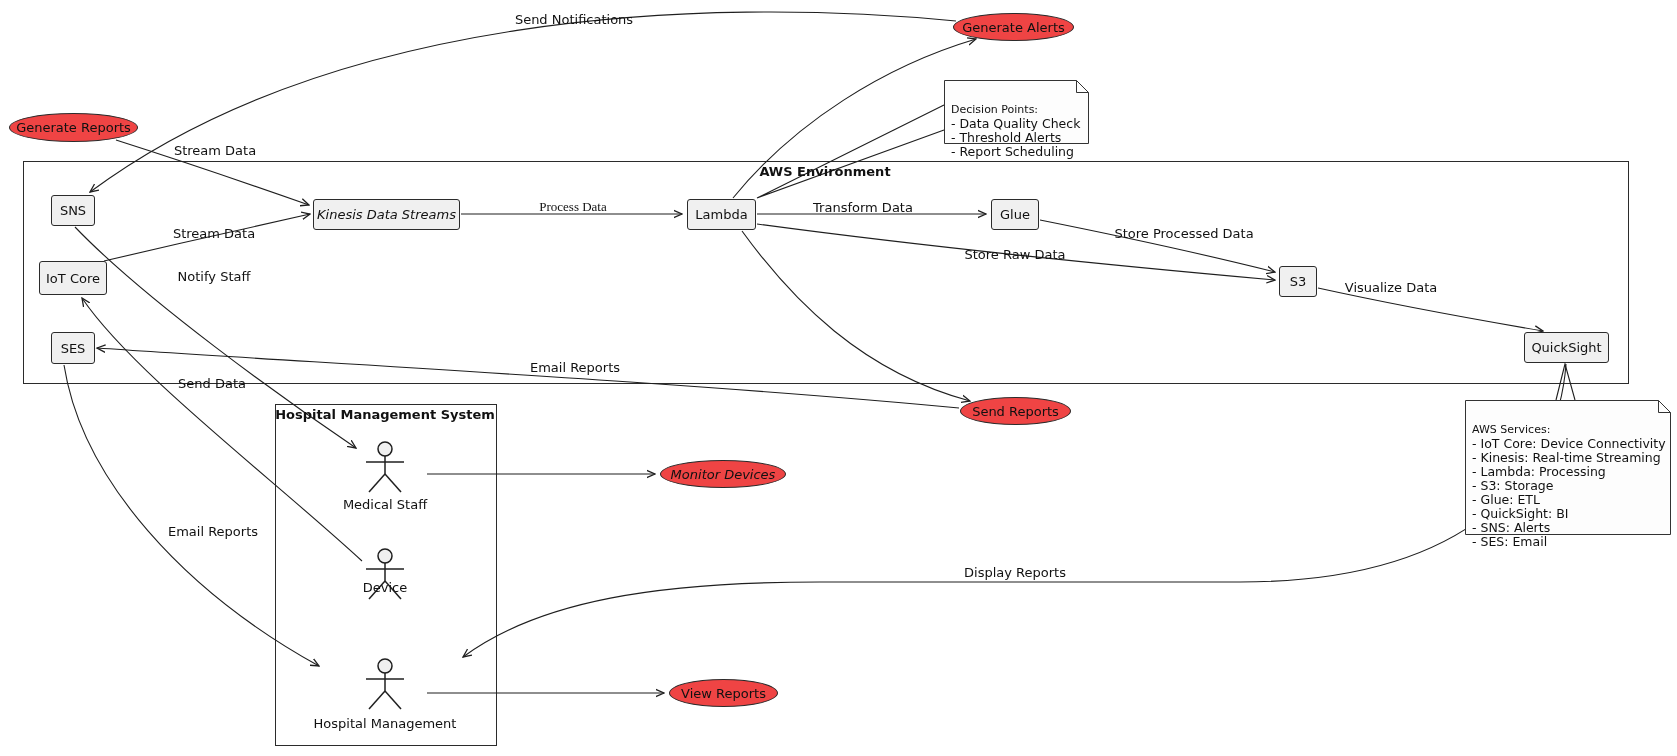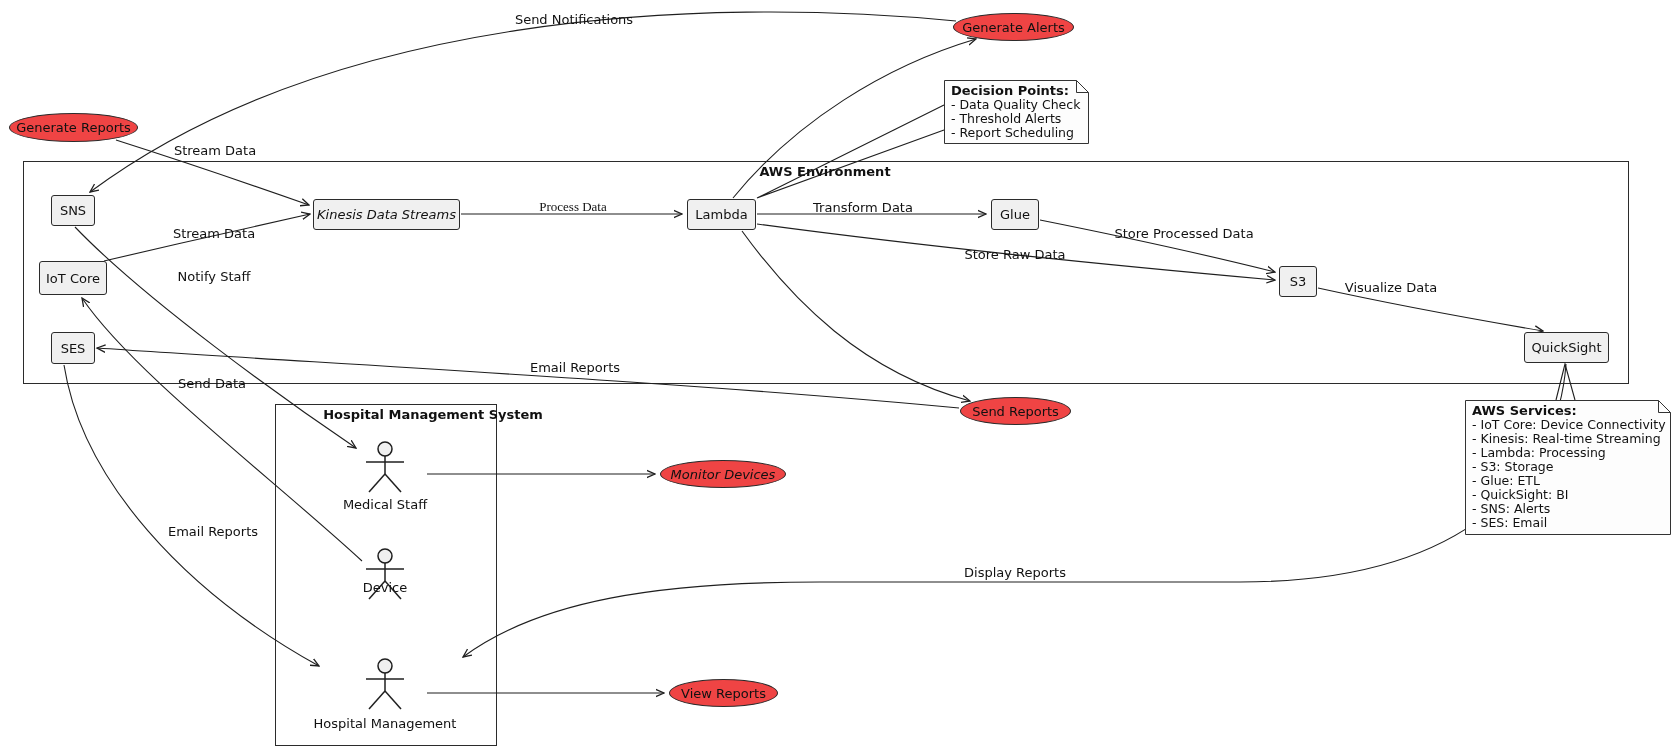--- a/index.html
+++ b/index.html
@@ -18,21 +18,21 @@
   }
   .ellipse{
     position:absolute;display:flex;align-items:center;justify-content:center;
     background:#ef4444;border:1px solid #2b2b2b;border-radius:50%;
     box-sizing:border-box;z-index:3;white-space:nowrap;
   }
   .edge-label{position:absolute;transform:translate(-50%,-50%);white-space:nowrap;z-index:4;}
   .note{position:absolute;z-index:5;}
   .note svg{position:absolute;left:0;top:0;}
   .note-text{position:absolute;left:7px;top:4px;right:3px;line-height:14px;font-size:12.5px;z-index:1;}
-  .note-title{font-weight:bold;font-size:13px;}
+  .note-title{font-weight:normal;font-size:11px;margin-top:19px;}
   .actor{position:absolute;z-index:3;}
   .actor-label{position:absolute;transform:translateX(-50%);white-space:nowrap;z-index:3;}
 </style>
 </head>
 <body>
 
 <div id="canvas">
 
   <svg class="layer" width="1677" height="756" viewBox="0 0 1677 756">
     <defs>
@@ -60,21 +60,21 @@
       <path d="M 427 474 L 655 474" marker-end="url(#arr)"></path>
       <path d="M 427 693 L 664 693" marker-end="url(#arr)"></path>
       <path d="M 1556 400 L 1565 364 L 1575 400"></path>
     </g>
   </svg>
 
   <div class="frame" style="left:23px;top:161px;width:1604px;height:221px;"></div>
   <div class="frame-title" style="left:23px;top:164px;width:1604px;">AWS Environment</div>
 
   <div class="frame" style="left:275px;top:404px;width:220px;height:340px;"></div>
-  <div class="frame-title" style="left:275px;top:407px;width:220px;padding-left:48px;">Hospital Management System</div>
+  <div class="frame-title" style="left:275px;top:407px;width:220px;">Hospital Management System</div>
 
   <div class="box" style="left:51px;top:195px;width:44px;height:31px;">SNS</div>
   <div class="box" style="left:39px;top:261px;width:68px;height:34px;">IoT Core</div>
   <div class="box" style="left:51px;top:332px;width:44px;height:32px;">SES</div>
   <div class="box" style="left:313px;top:199px;width:147px;height:31px;font-style:italic;">Kinesis Data Streams</div>
   <div class="box" style="left:687px;top:199px;width:69px;height:31px;">Lambda</div>
   <div class="box" style="left:991px;top:199px;width:48px;height:31px;">Glue</div>
   <div class="box" style="left:1279px;top:266px;width:38px;height:31px;">S3</div>
   <div class="box" style="left:1524px;top:332px;width:85px;height:31px;">QuickSight</div>
 

